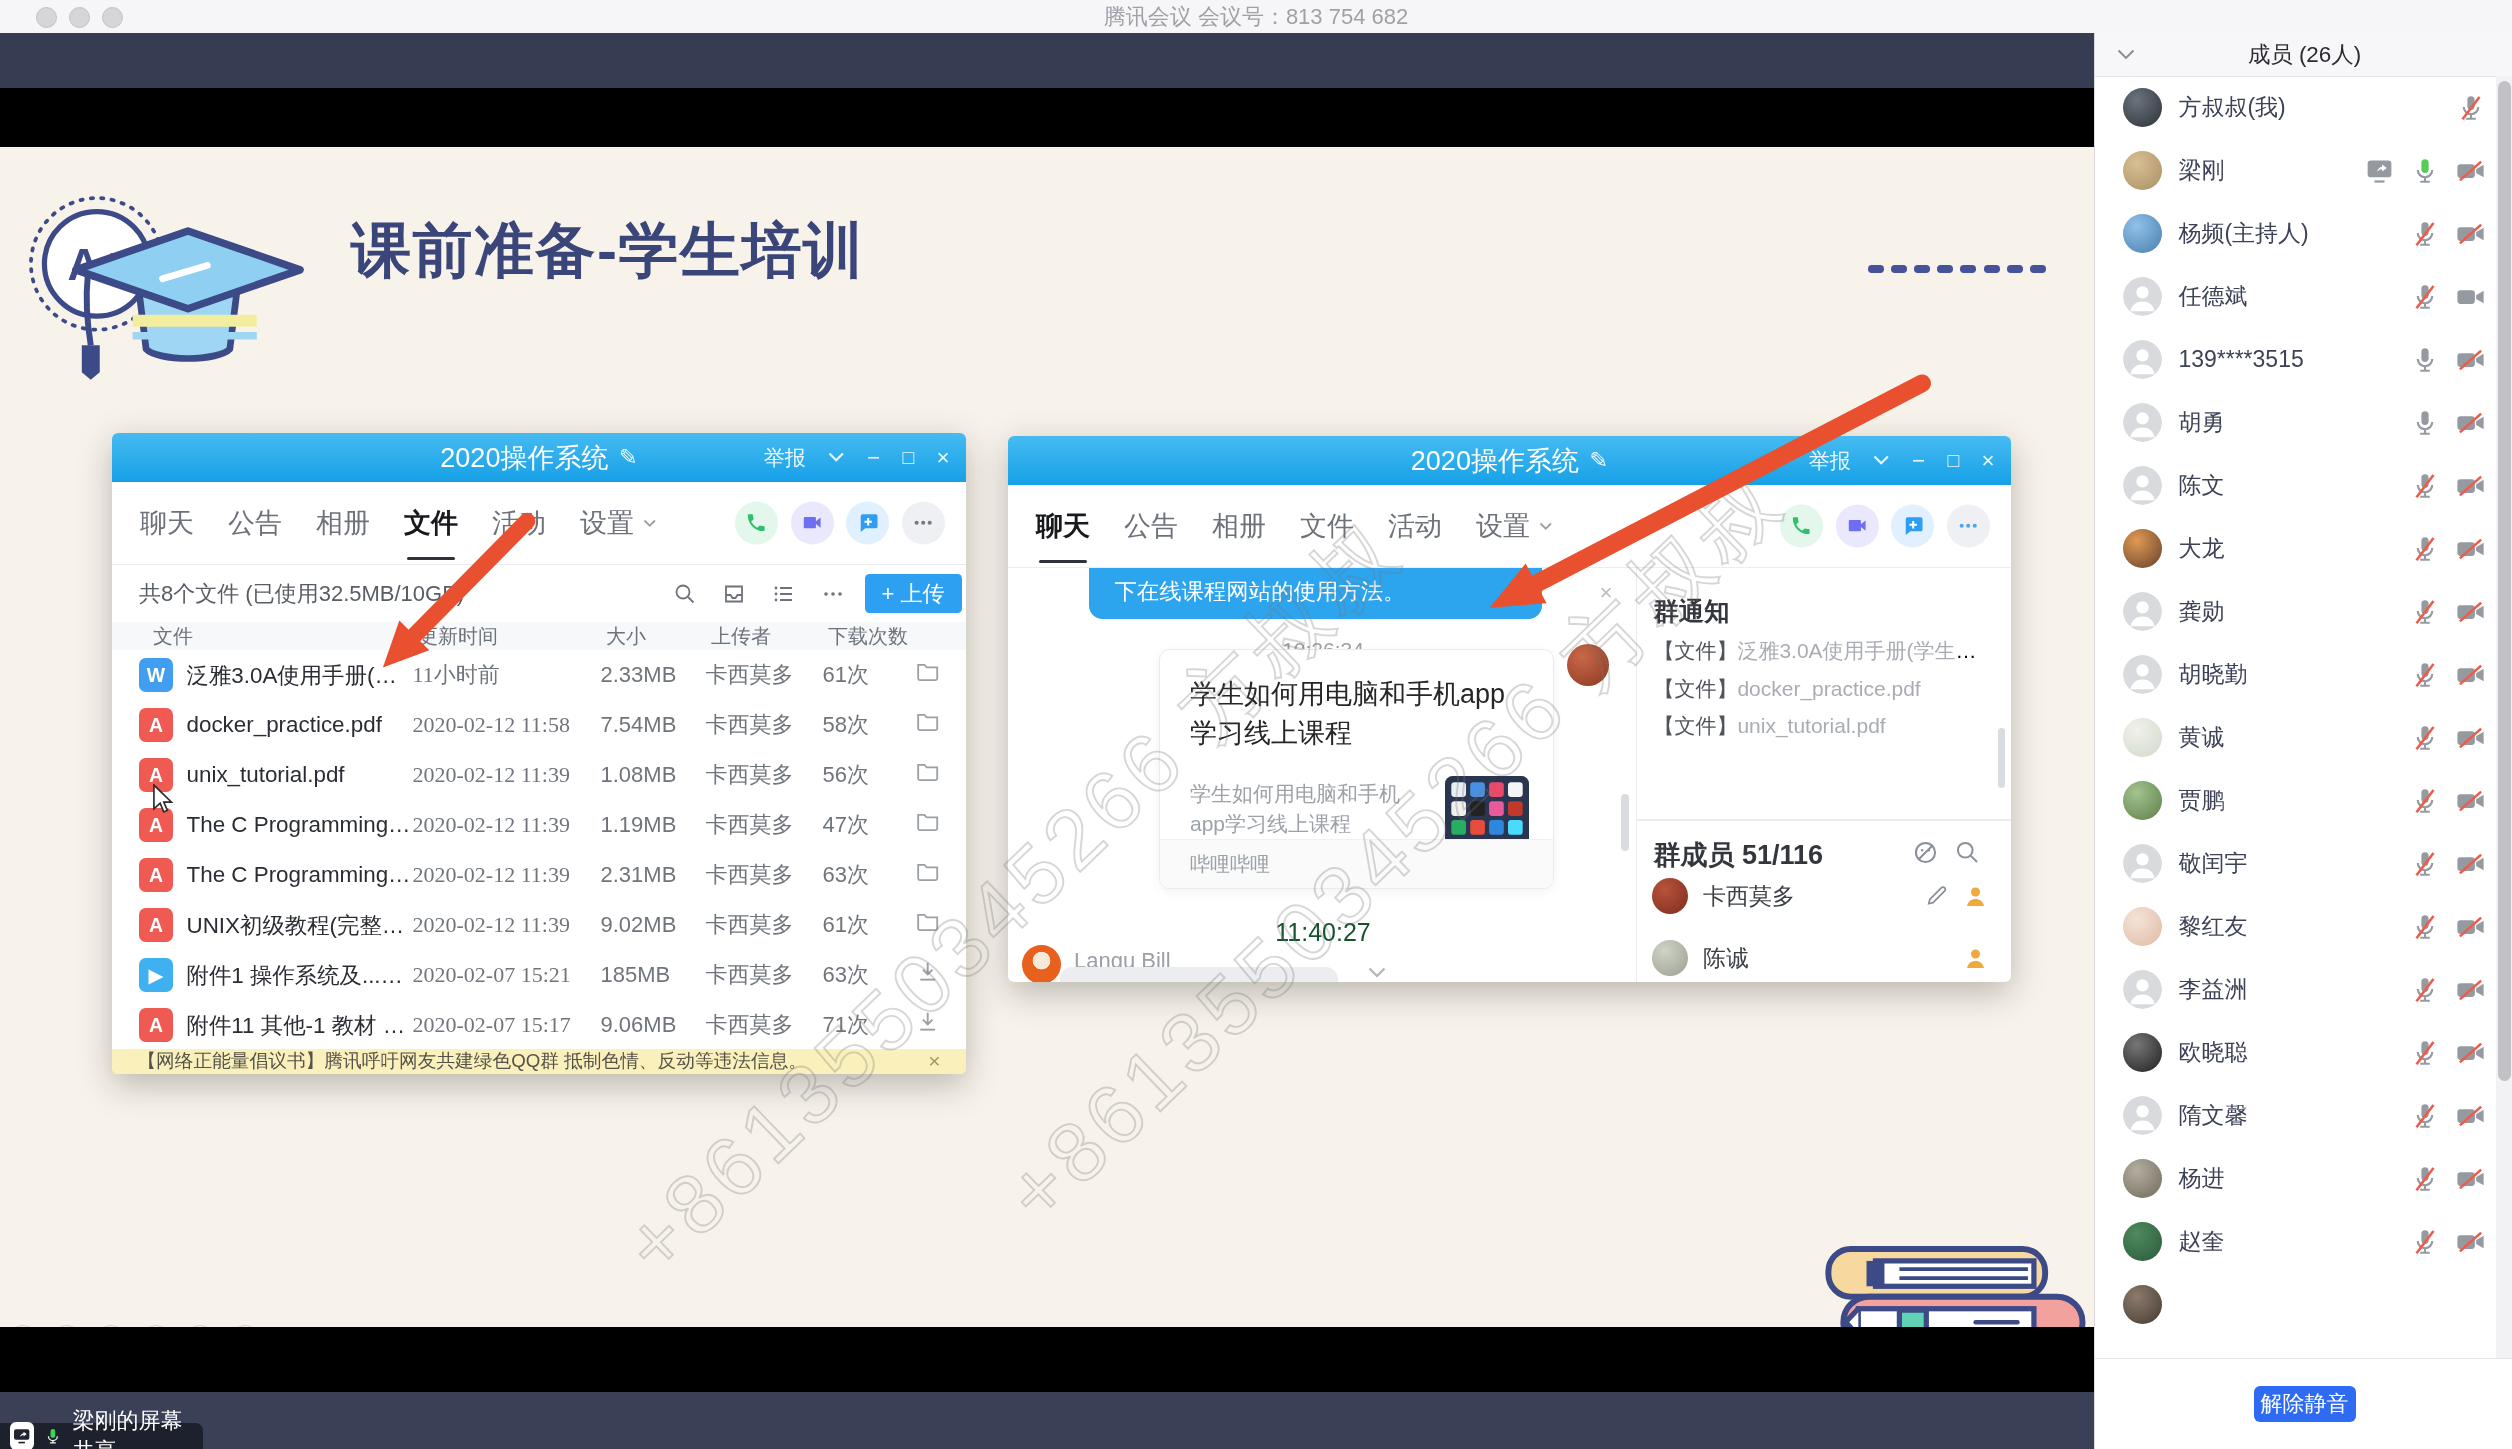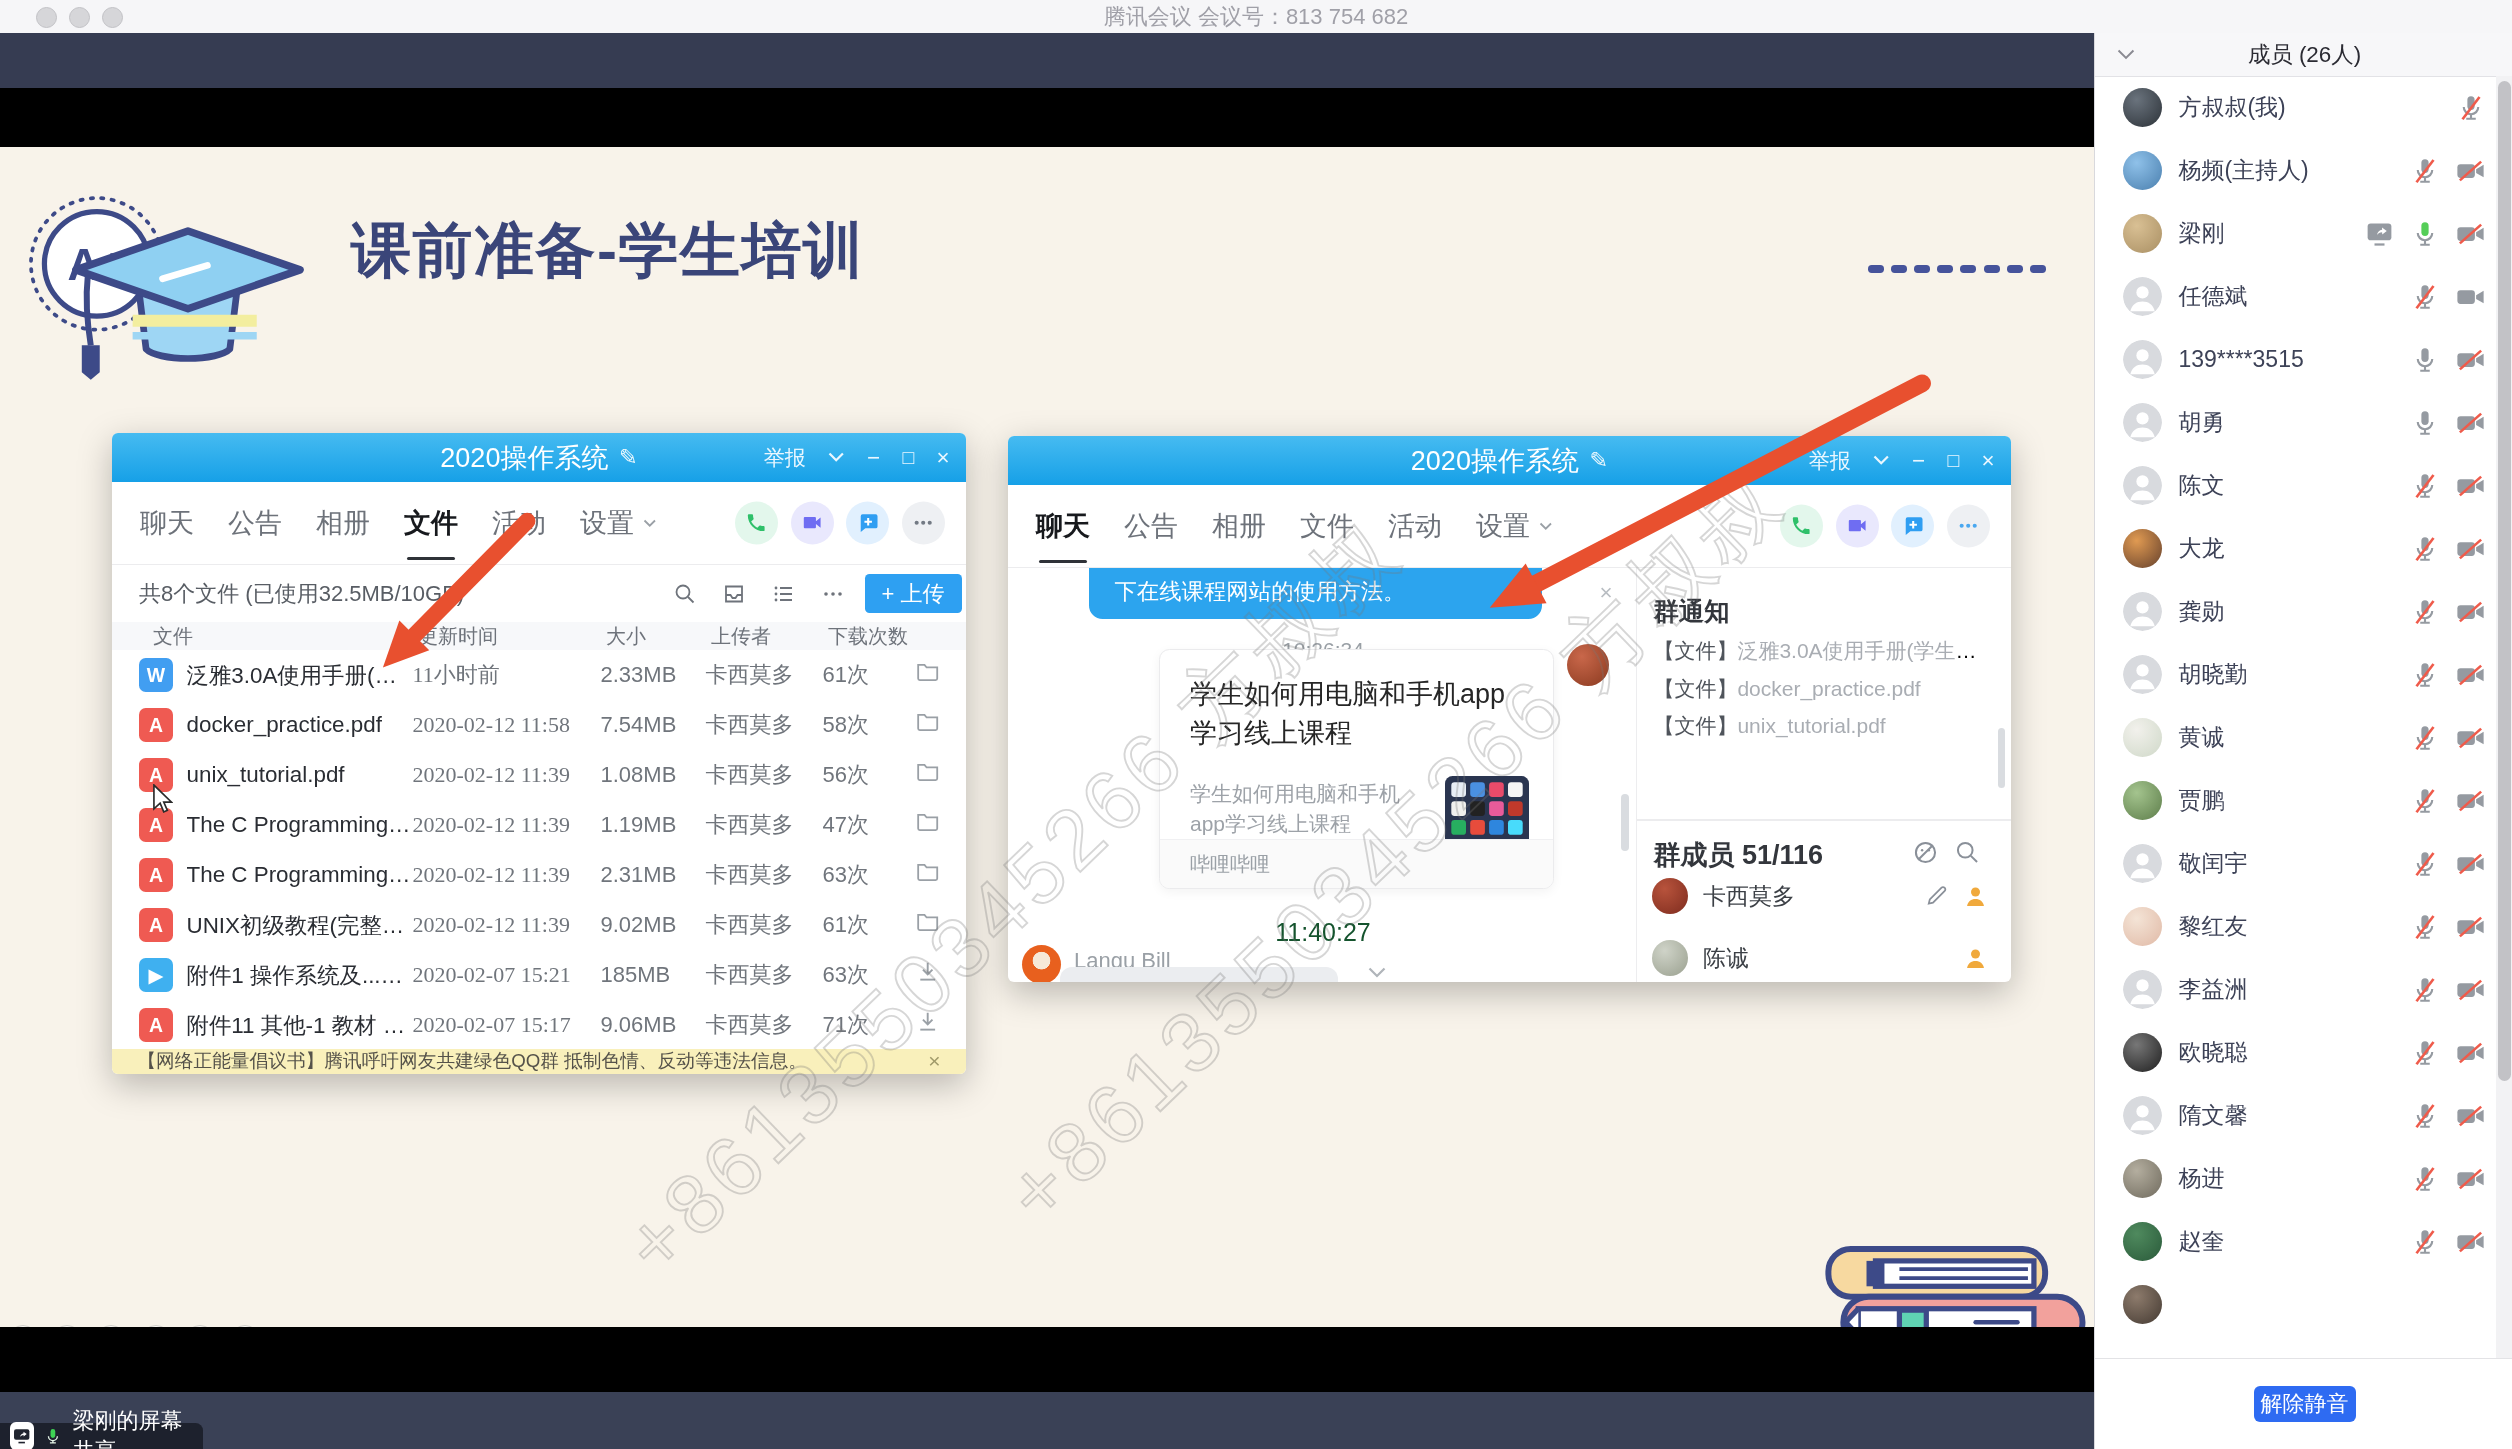--- a/index.html
+++ b/index.html
@@ -571,50 +571,50 @@
           <span class="m-ics">
             <svg width="30" height="30" viewBox="0 0 24 24">
  <rect x="9.1" y="2.5" width="5.8" height="11" rx="2.9" fill="#959aa1"></rect>
  <path d="M6.2 11.2a5.8 5.8 0 0 0 11.6 0" fill="none" stroke="#959aa1" stroke-width="1.7"></path>
  <path d="M12 17v3.2M8.2 20.6h7.6" stroke="#959aa1" stroke-width="1.7"></path>
  <path d="M18.8 3.2 5.2 21" stroke="#ef5b4b" stroke-width="2.1"></path>
             </svg>
           </span>
         </div>
         <div class="m-row">
-          <div class="m-ava" style="background:radial-gradient(circle at 35% 30%,#8fc1e9,#4a7fae);"></div>
-          <span class="m-name">杨频(主持人)</span>
-          <span class="m-ics">
-            <svg width="30" height="30" viewBox="0 0 24 24">
- <rect x="9.1" y="2.5" width="5.8" height="11" rx="2.9" fill="#959aa1"></rect>
- <path d="M6.2 11.2a5.8 5.8 0 0 0 11.6 0" fill="none" stroke="#959aa1" stroke-width="1.7"></path>
- <path d="M12 17v3.2M8.2 20.6h7.6" stroke="#959aa1" stroke-width="1.7"></path>
- <path d="M18.8 3.2 5.2 21" stroke="#ef5b4b" stroke-width="2.1"></path>
-            </svg>
-            <svg width="31" height="30" viewBox="0 0 24 24">
- <rect x="1.5" y="6.5" width="14" height="11" rx="2.5" fill="#959aa1"></rect>
- <path d="M16.5 10.5 22.5 7v10l-6-3.5z" fill="#959aa1"></path>
- <path d="M20.5 4.5 3.5 19.5" stroke="#ef5b4b" stroke-width="2.1"></path>
-            </svg>
-          </span>
-        </div>
-        <div class="m-row">
           <div class="m-ava" style="background:radial-gradient(circle at 35% 30%,#d9c094,#a98f63);"></div>
           <span class="m-name">梁刚</span>
           <span class="m-ics">
             <svg width="31" height="30" viewBox="0 0 24 24">
  <rect x="2.5" y="3.5" width="19" height="13.5" rx="2.5" fill="#959aa1"></rect>
  <path d="M10 12.8c.4-2.5 1.8-3.9 4.1-4.3l-.1-1.8 3.8 2.8-3.6 2.9-.1-1.8c-1.9.2-3.3.9-4.1 2.2z" fill="#fff"></path>
  <path d="M8 20.4h8" stroke="#959aa1" stroke-width="1.8"></path>
             </svg>
             <svg width="30" height="30" viewBox="0 0 24 24">
  <rect x="9.1" y="2.5" width="5.8" height="11" rx="2.9" fill="#55ce58"></rect>
  <path d="M6.2 11.2a5.8 5.8 0 0 0 11.6 0" fill="none" stroke="#959aa1" stroke-width="1.7"></path>
  <path d="M12 17v3.2M8.2 20.6h7.6" stroke="#959aa1" stroke-width="1.7"></path>
  </svg>
+            <svg width="31" height="30" viewBox="0 0 24 24">
+ <rect x="1.5" y="6.5" width="14" height="11" rx="2.5" fill="#959aa1"></rect>
+ <path d="M16.5 10.5 22.5 7v10l-6-3.5z" fill="#959aa1"></path>
+ <path d="M20.5 4.5 3.5 19.5" stroke="#ef5b4b" stroke-width="2.1"></path>
+            </svg>
+          </span>
+        </div>
+        <div class="m-row">
+          <div class="m-ava" style="background:radial-gradient(circle at 35% 30%,#8fc1e9,#4a7fae);"></div>
+          <span class="m-name">杨频(主持人)</span>
+          <span class="m-ics">
+            <svg width="30" height="30" viewBox="0 0 24 24">
+ <rect x="9.1" y="2.5" width="5.8" height="11" rx="2.9" fill="#959aa1"></rect>
+ <path d="M6.2 11.2a5.8 5.8 0 0 0 11.6 0" fill="none" stroke="#959aa1" stroke-width="1.7"></path>
+ <path d="M12 17v3.2M8.2 20.6h7.6" stroke="#959aa1" stroke-width="1.7"></path>
+ <path d="M18.8 3.2 5.2 21" stroke="#ef5b4b" stroke-width="2.1"></path>
+            </svg>
             <svg width="31" height="30" viewBox="0 0 24 24">
  <rect x="1.5" y="6.5" width="14" height="11" rx="2.5" fill="#959aa1"></rect>
  <path d="M16.5 10.5 22.5 7v10l-6-3.5z" fill="#959aa1"></path>
  <path d="M20.5 4.5 3.5 19.5" stroke="#ef5b4b" stroke-width="2.1"></path>
             </svg>
           </span>
         </div>
         <div class="m-row">
           <div class="m-ava">
             <svg width="39" height="39" viewBox="0 0 24 24">

